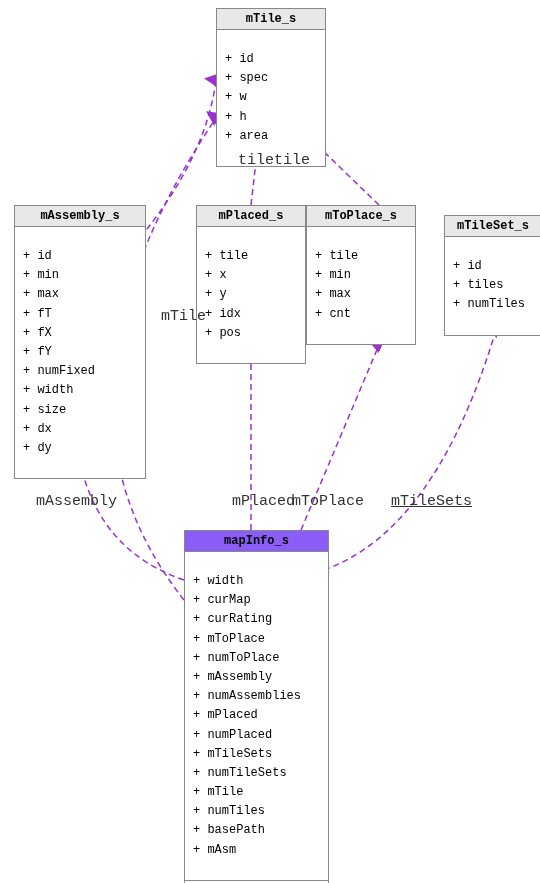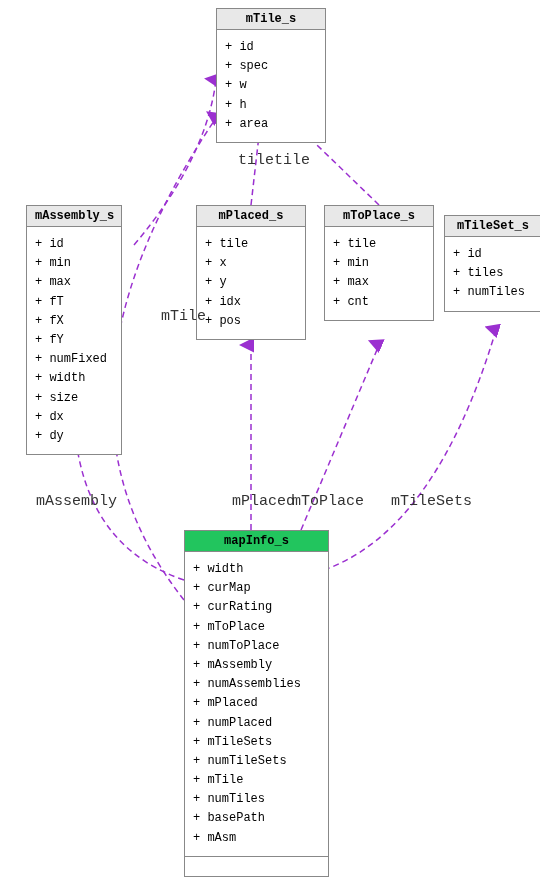--- a/index.html
+++ b/index.html
@@ -17,32 +17,32 @@
       width: 540px;
       height: 883px;
       margin-left: 6px;
     }
     .uml-box {
       position: absolute;
       background: #ffffff;
       border: 1px solid #888888;
     }
     .uml-box.gray-header .box-header {
-      background: #22c55e;
+      background: #8b5cf6;
     }
     .box-header {
       background: #e8e8e8;
       border-bottom: 1px solid #888888;
       padding: 3px 8px;
       text-align: center;
       font-weight: bold;
       font-size: 12px;
     }
     .box-body {
-      padding: 8px 8px;
+      padding: 20px 8px;
       line-height: 1.6;
     }
     .box-body .field {
       display: block;
     }
     .box-footer {
       border-top: 1px solid #888;
       padding: 4px 0;
       height: 20px;
     }
@@ -96,21 +96,21 @@
     </div>
     <div class="box-body">
       <span class="field">+ id</span>
       <span class="field">+ spec</span>
       <span class="field">+ w</span>
       <span class="field">+ h</span>
       <span class="field">+ area</span>
     </div>
   </div>
 
-  <div class="uml-box" style="left:20px; top:205px; width:96px;">
+  <div class="uml-box" style="left:8px; top:205px; width:132px;">
     <div class="box-header">
       <span>mAssembly_s</span>
     </div>
     <div class="box-body">
       <span class="field">+ id</span>
       <span class="field">+ min</span>
       <span class="field">+ max</span>
       <span class="field">+ fT</span>
       <span class="field">+ fX</span>
       <span class="field">+ fY</span>
@@ -128,21 +128,21 @@
     </div>
     <div class="box-body">
       <span class="field">+ tile</span>
       <span class="field">+ x</span>
       <span class="field">+ y</span>
       <span class="field">+ idx</span>
       <span class="field">+ pos</span>
     </div>
   </div>
 
-  <div class="uml-box" style="left:318px; top:205px; width:110px;">
+  <div class="uml-box" style="left:300px; top:205px; width:110px;">
     <div class="box-header">
       <span>mToPlace_s</span>
     </div>
     <div class="box-body">
       <span class="field">+ tile</span>
       <span class="field">+ min</span>
       <span class="field">+ max</span>
       <span class="field">+ cnt</span>
     </div>
   </div>
@@ -181,15 +181,15 @@
     </div>
     <div class="box-footer"></div>
   </div>
 
   <div class="label-text" style="left:232px; top:152px;">tile</div>
   <div class="label-text" style="left:268px; top:152px;">tile</div>
   <div class="label-text" style="left:155px; top:308px;">mTile</div>
   <div class="label-text" style="left:30px; top:493px;">mAssembly</div>
   <div class="label-text" style="left:226px; top:493px;">mPlaced</div>
   <div class="label-text" style="left:286px; top:493px;">mToPlace</div>
-  <div class="label-text" style="left:385px; top:493px;">mTileSets</div>
+  <div class="label-text" style="left:385px; top:493px;text-decoration:underline;">mTileSets</div>
 
 </div>
 
 </body></html>

